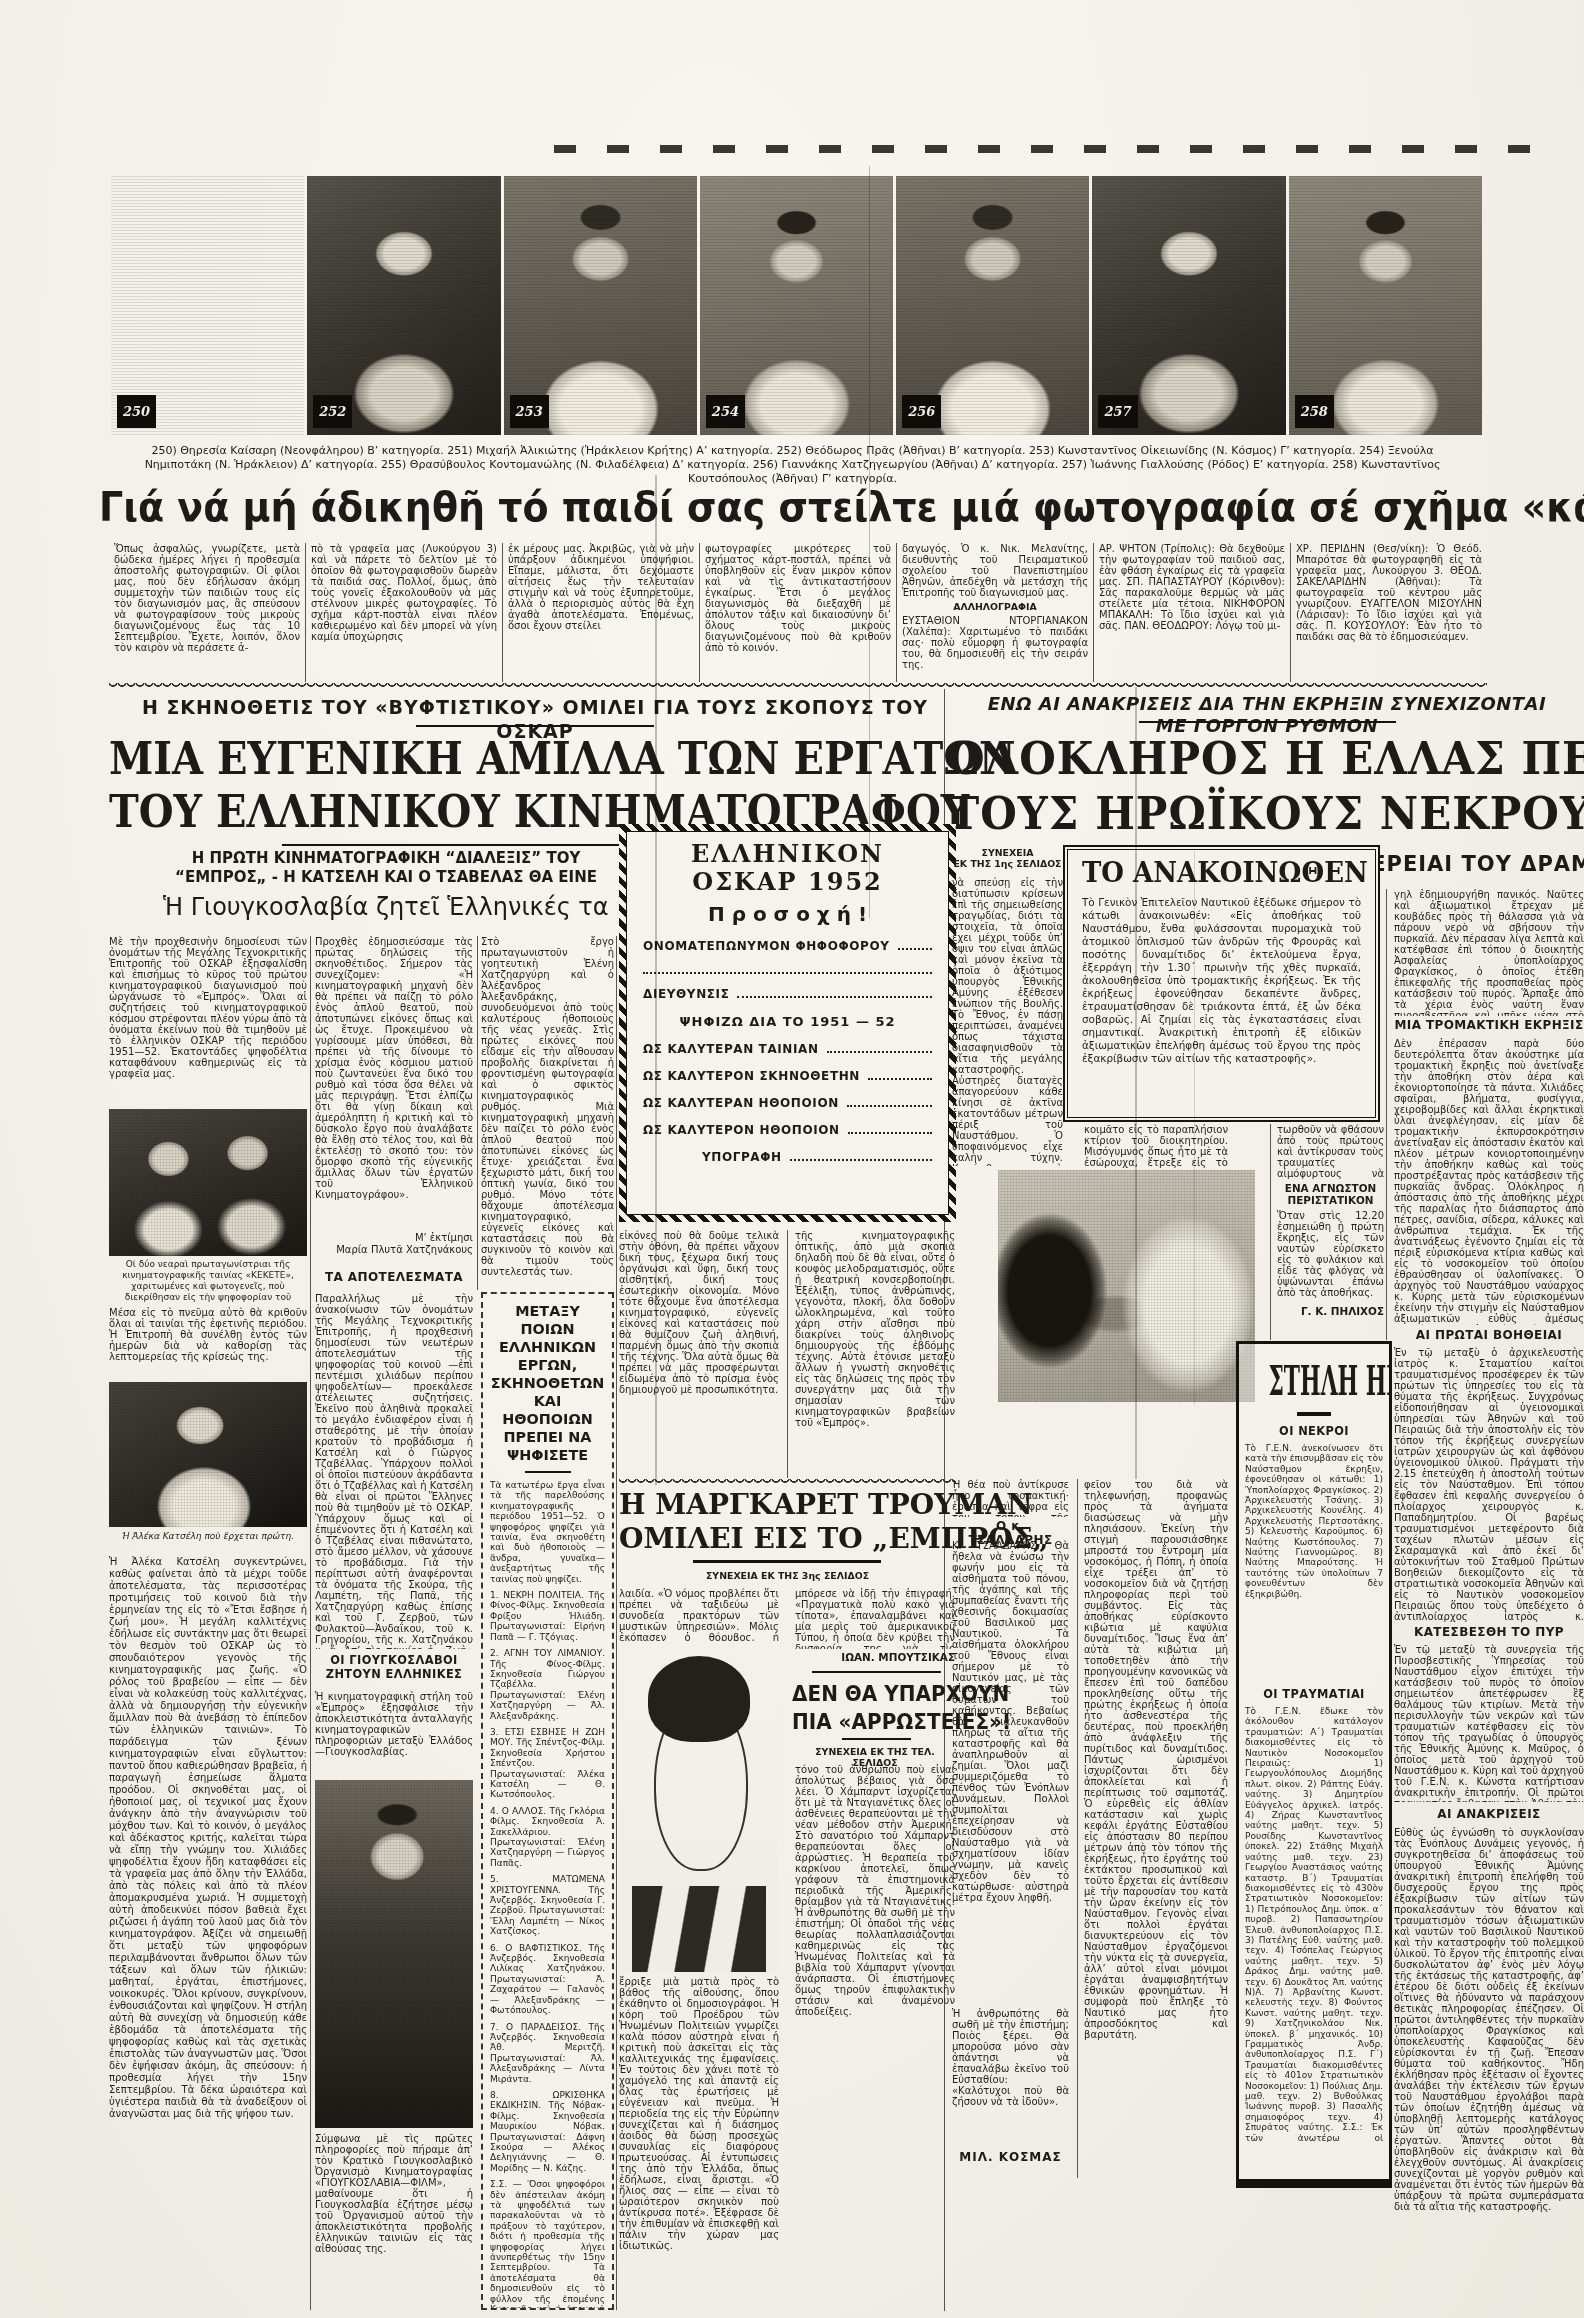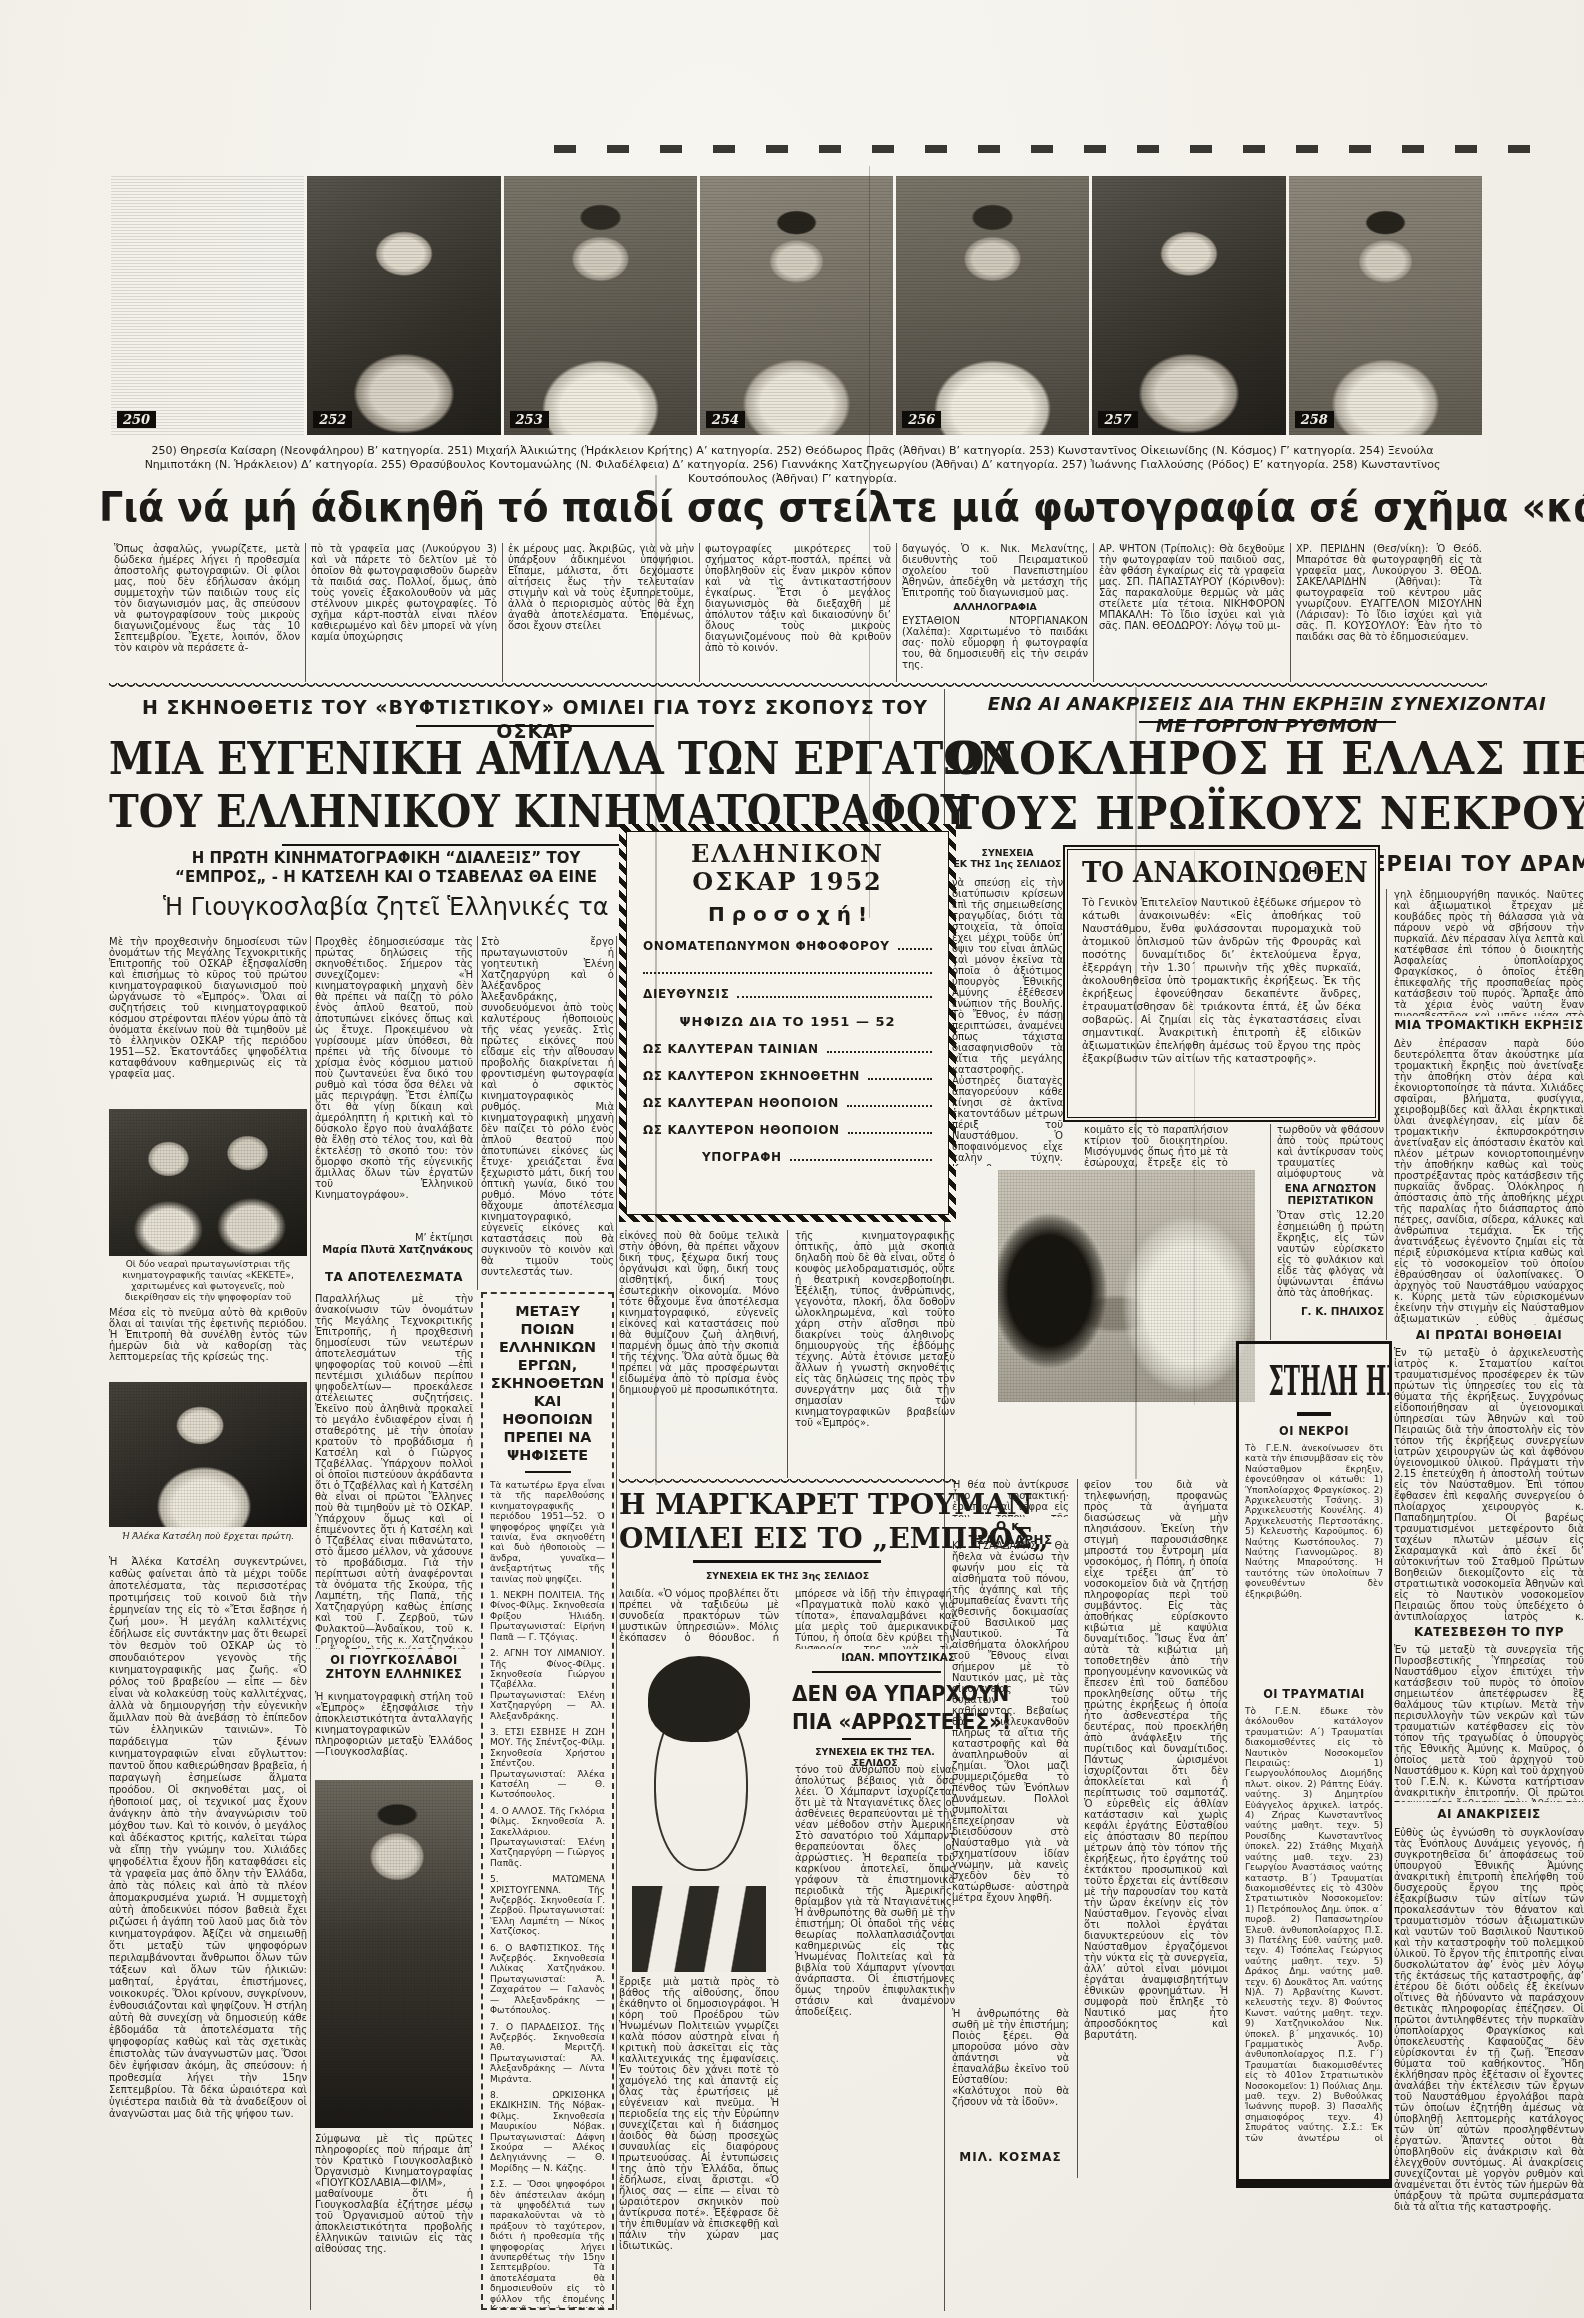--- a/index.html
+++ b/index.html
@@ -19,21 +19,21 @@
   
   .ph{position:absolute;overflow:hidden;}
   .ph::after{content:"";position:absolute;inset:0;
      background:repeating-linear-gradient(0deg, rgba(22,20,14,.10) 0 1px, transparent 1px 3px),
                 repeating-linear-gradient(90deg, rgba(22,20,14,.08) 0 1px, transparent 1px 3px);}
   .strip{display:flex;gap:3px;}
   .cell{flex:1;position:relative;overflow:hidden;}
   .cell::after{content:"";position:absolute;inset:0;
      background:repeating-linear-gradient(0deg, rgba(22,20,14,.12) 0 1px, transparent 1px 3px);}
   .badge{position:absolute;left:6px;bottom:7px;background:#0e0d0a;color:#efede4;
-     font:italic 700 13px/17px "DejaVu Serif",serif;padding:0 6px;z-index:3;}
+     font:italic 700 13px/17px "DejaVu Serif",serif;padding:8px 6px;z-index:3;}
   .v1{background:radial-gradient(ellipse 40px 30px at 50% 34%, #d8d3c6 0 55%, #99938а 72%, rgba(0,0,0,0) 78%),
       radial-gradient(ellipse 61px 48px at 50% 82%, #e3ded1 0 50%, #a8a297 70%, rgba(0,0,0,0) 76%),
       linear-gradient(160deg,#3c3934 0%,#272521 55%,#16140f 100%);}
   .v2{background:radial-gradient(ellipse 30px 18px at 50% 18%, #26231d 0 60%, rgba(0,0,0,0) 68%),
       radial-gradient(ellipse 34px 27px at 50% 33%, #d2ccbe 0 55%, #a09a8e 74%, rgba(0,0,0,0) 80%),
       radial-gradient(ellipse 69px 57px at 50% 88%, #e9e5d8 0 52%, #b3ada1 72%, rgba(0,0,0,0) 78%),
       linear-gradient(170deg,#8e887c,#5f5a50);}
   .v3{background:radial-gradient(ellipse 36px 28px at 50% 30%, #ded9cb 0 55%, #a39d91 74%, rgba(0,0,0,0) 80%),
       radial-gradient(ellipse 63px 50px at 50% 84%, #d7d2c4 0 52%, #968f83 74%, rgba(0,0,0,0) 80%),
       linear-gradient(150deg,#57544c 0%,#34312b 60%,#201e19 100%);}
@@ -143,21 +143,21 @@
   <div class="abs txt" style="left:109px;top:936px;width:198px;height:170px;">Μὲ τὴν προχθεσινὴν δημοσίευσι τῶν ὀνομάτων τῆς Μεγάλης Τεχνοκριτικῆς Ἐπιτροπῆς τοῦ ΟΣΚΑΡ ἐξησφαλίσθη καὶ ἐπισήμως τὸ κῦρος τοῦ πρώτου κινηματογραφικοῦ διαγωνισμοῦ ποὺ ὠργάνωσε τὸ «Ἐμπρός». Ὅλαι αἱ συζητήσεις τοῦ κινηματογραφικοῦ κόσμου στρέφονται πλέον γύρω ἀπὸ τὰ ὀνόματα ἐκείνων ποὺ θὰ τιμηθοῦν μὲ τὸ ἑλληνικὸν ΟΣΚΑΡ τῆς περιόδου 1951—52. Ἑκατοντάδες ψηφοδέλτια καταφθάνουν καθημερινῶς εἰς τὰ γραφεῖα μας.</div>
   <div class="ph duo" style="left:109px;top:1109px;width:198px;height:147px;"></div>
   <div class="abs cap" style="left:109px;top:1259px;width:198px;height:44px;">Οἱ δύο νεαραὶ πρωταγωνίστριαι τῆς κινηματογραφικῆς ταινίας «ΚΕΚΕΤΕ», χαριτωμένες καὶ φωτογενεῖς, ποὺ διεκρίθησαν εἰς τὴν ψηφοφορίαν τοῦ κοινοῦ.</div>
   <div class="abs txt" style="left:109px;top:1307px;width:198px;height:71px;">Μέσα εἰς τὸ πνεῦμα αὐτὸ θὰ κριθοῦν ὅλαι αἱ ταινίαι τῆς ἐφετινῆς περιόδου. Ἡ Ἐπιτροπὴ θὰ συνέλθῃ ἐντὸς τῶν ἡμερῶν διὰ νὰ καθορίσῃ τὰς λεπτομερείας τῆς κρίσεώς της.</div>
   <div class="ph kats" style="left:109px;top:1382px;width:198px;height:145px;"></div>
   <div class="abs cap" style="left:109px;top:1531px;width:198px;height:22px;font-style:italic;">Ἡ Ἀλέκα Κατσέλη ποὺ ἔρχεται πρώτη.</div>
   <div class="abs txt txt-lg" style="left:109px;top:1556px;width:198px;height:752px;">Ἡ Ἀλέκα Κατσέλη συγκεντρώνει, καθὼς φαίνεται ἀπὸ τὰ μέχρι τοῦδε ἀποτελέσματα, τὰς περισσοτέρας προτιμήσεις τοῦ κοινοῦ διὰ τὴν ἑρμηνείαν της εἰς τὸ «Ἔτσι ἔσβησε ἡ ζωή μου». Ἡ μεγάλη καλλιτέχνις ἐδήλωσε εἰς συντάκτην μας ὅτι θεωρεῖ τὸν θεσμὸν τοῦ ΟΣΚΑΡ ὡς τὸ σπουδαιότερον γεγονὸς τῆς κινηματογραφικῆς μας ζωῆς. «Ὁ ρόλος τοῦ βραβείου — εἶπε — δὲν εἶναι νὰ κολακεύσῃ τοὺς καλλιτέχνας, ἀλλὰ νὰ δημιουργήσῃ τὴν εὐγενικὴν ἅμιλλαν ποὺ θὰ ἀνεβάσῃ τὸ ἐπίπεδον τῶν ἑλληνικῶν ταινιῶν». Τὸ παράδειγμα τῶν ξένων κινηματογραφιῶν εἶναι εὔγλωττον: παντοῦ ὅπου καθιερώθησαν βραβεῖα, ἡ παραγωγὴ ἐσημείωσε ἅλματα προόδου. Οἱ σκηνοθέται μας, οἱ ἠθοποιοί μας, οἱ τεχνικοί μας ἔχουν ἀνάγκην ἀπὸ τὴν ἀναγνώρισιν τοῦ μόχθου των. Καὶ τὸ κοινόν, ὁ μεγάλος καὶ ἀδέκαστος κριτής, καλεῖται τώρα νὰ εἴπῃ τὴν γνώμην του. Χιλιάδες ψηφοδέλτια ἔχουν ἤδη καταφθάσει εἰς τὰ γραφεῖα μας ἀπὸ ὅλην τὴν Ἑλλάδα, ἀπὸ τὰς πόλεις καὶ ἀπὸ τὰ πλέον ἀπομακρυσμένα χωριά. Ἡ συμμετοχὴ αὐτὴ ἀποδεικνύει πόσον βαθειὰ ἔχει ριζώσει ἡ ἀγάπη τοῦ λαοῦ μας διὰ τὸν κινηματογράφον. Ἀξίζει νὰ σημειωθῇ ὅτι μεταξὺ τῶν ψηφοφόρων περιλαμβάνονται ἄνθρωποι ὅλων τῶν τάξεων καὶ ὅλων τῶν ἡλικιῶν: μαθηταί, ἐργάται, ἐπιστήμονες, νοικοκυρές. Ὅλοι κρίνουν, συγκρίνουν, ἐνθουσιάζονται καὶ ψηφίζουν. Ἡ στήλη αὐτὴ θὰ συνεχίσῃ νὰ δημοσιεύῃ κάθε ἑβδομάδα τὰ ἀποτελέσματα τῆς ψηφοφορίας καθὼς καὶ τὰς σχετικὰς ἐπιστολὰς τῶν ἀναγνωστῶν μας. Ὅσοι δὲν ἐψήφισαν ἀκόμη, ἂς σπεύσουν: ἡ προθεσμία λήγει τὴν 15ην Σεπτεμβρίου. Τὰ δέκα ὡραιότερα καὶ ὑγιέστερα παιδιὰ θὰ τὰ ἀναδείξουν οἱ ἀναγνῶσται μας διὰ τῆς ψήφου των.</div>
 
   <div class="abs txt" style="left:315px;top:936px;width:158px;height:293px;">Προχθὲς ἐδημοσιεύσαμε τὰς πρώτας δηλώσεις τῆς σκηνοθέτιδος. Σήμερον τὰς συνεχίζομεν: «Ἡ κινηματογραφικὴ μηχανὴ δὲν θὰ πρέπει νὰ παίζῃ τὸ ρόλο ἑνὸς ἁπλοῦ θεατοῦ, ποὺ ἀποτυπώνει εἰκόνες ὅπως καὶ ὡς ἔτυχε. Προκειμένου νὰ γυρίσουμε μίαν ὑπόθεσι, θὰ πρέπει νὰ τῆς δίνουμε τὸ χρίσμα ἑνὸς κόσμιου ματιοῦ ποὺ ζωντανεύει ἕνα δικό του ρυθμὸ καὶ τόσα ὅσα θέλει νὰ μᾶς περιγράψῃ. Ἔτσι ἐλπίζω ὅτι θὰ γίνῃ δίκαιη καὶ ἀμερόληπτη ἡ κριτικὴ καὶ τὸ δύσκολο ἔργο ποὺ ἀναλάβατε θὰ ἔλθῃ στὸ τέλος του, καὶ θὰ ἐκτελέσῃ τὸ σκοπό του: τὸν ὄμορφο σκοπὸ τῆς εὐγενικῆς ἅμιλλας ὅλων τῶν ἐργατῶν τοῦ Ἑλληνικοῦ Κινηματογράφου».</div>
   <div class="abs" style="left:315px;top:1232px;width:158px;font-size:10px;line-height:12px;text-align:right;">Μ’ ἐκτίμησι</div>
-  <div class="abs" style="left:315px;top:1244px;width:158px;font-weight:700;font-size:10px;line-height:12px;text-align:right;">Μαρία Πλυτᾶ Χατζηνάκους</div>
+  <div class="abs" style="left:315px;top:1244px;width:158px;font-weight:400;font-size:10px;line-height:12px;text-align:right;">Μαρία Πλυτᾶ Χατζηνάκους</div>
   <div class="abs h-sm" style="left:315px;top:1270px;width:158px;">ΤΑ ΑΠΟΤΕΛΕΣΜΑΤΑ</div>
   <div class="abs txt" style="left:315px;top:1293px;width:158px;height:356px;">Παραλλήλως μὲ τὴν ἀνακοίνωσιν τῶν ὀνομάτων τῆς Μεγάλης Τεχνοκριτικῆς Ἐπιτροπῆς, ἡ προχθεσινὴ δημοσίευσι τῶν νεωτέρων ἀποτελεσμάτων τῆς ψηφοφορίας τοῦ κοινοῦ —ἐπὶ πεντέμισι χιλιάδων περίπου ψηφοδελτίων— προεκάλεσε ἀτέλειωτες συζητήσεις. Ἐκεῖνο ποὺ ἀληθινὰ προκαλεῖ τὸ μεγάλο ἐνδιαφέρον εἶναι ἡ σταθερότης μὲ τὴν ὁποίαν κρατοῦν τὸ προβάδισμα ἡ Κατσέλη καὶ ὁ Γιῶργος Τζαβέλλας. Ὑπάρχουν πολλοὶ οἱ ὁποῖοι πιστεύουν ἀκράδαντα ὅτι ὁ Τζαβέλλας καὶ ἡ Κατσέλη θὰ εἶναι οἱ πρῶτοι Ἕλληνες ποὺ θὰ τιμηθοῦν μὲ τὸ ΟΣΚΑΡ. Ὑπάρχουν ὅμως καὶ οἱ ἐπιμένοντες ὅτι ἡ Κατσέλη καὶ ὁ Τζαβέλας εἶναι πιθανώτατο, στὸ ἄμεσο μέλλον, νὰ χάσουνε τὸ προβάδισμα. Γιὰ τὴν περίπτωσι αὐτὴ ἀναφέρονται τὰ ὀνόματα τῆς Σκούρα, τῆς Λαμπέτη, τῆς Παπᾶ, τῆς Χατζηαργύρη καθὼς ἐπίσης καὶ τοῦ Γ. Ζερβοῦ, τῶν Φυλακτοῦ—Ἀνδαΐκου, τοῦ κ. Γρηγορίου, τῆς κ. Χατζηνάκου κ. ἄ. Ἀπ’ τὶς ταινίες ἡ «Ζωὴ» φαίνεται πὼς ἐκρατιέται καλὰ στὴν πρώτη θέσι, χωρὶς φυσικὰ ν’ ἀποκλείωνται καὶ ἐκπλήξεις ἐκ μέρους τῆς «Ἁγνῆς τοῦ Λιμανιοῦ» ἢ τῶν «Ματωμένων Χριστουγέννων».</div>
   <div class="abs h-sm" style="left:315px;top:1653px;width:158px;height:30px;font-size:11.4px;line-height:14px;">ΟΙ ΓΙΟΥΓΚΟΣΛΑΒΟΙ ΖΗΤΟΥΝ ΕΛΛΗΝΙΚΕΣ ΤΑΙΝΙΕΣ...</div>
   <div class="abs txt" style="left:315px;top:1691px;width:158px;height:85px;">Ἡ κινηματογραφικὴ στήλη τοῦ «Ἐμπρὸς» ἐξησφάλισε τὴν ἀποκλειστικότητα ἀνταλλαγῆς κινηματογραφικῶν πληροφοριῶν μεταξὺ Ἑλλάδος—Γιουγκοσλαβίας.</div>
   <div class="ph man2" style="left:315px;top:1780px;width:158px;height:348px;"></div>
   <div class="abs txt" style="left:315px;top:2133px;width:158px;height:176px;">Σύμφωνα μὲ τὶς πρῶτες πληροφορίες ποὺ πήραμε ἀπ’ τὸν Κρατικὸ Γιουγκοσλαβικὸ Ὀργανισμὸ Κινηματογραφίας «ΓΙΟΥΓΚΟΣΛΑΒΙΑ—ΦΙΛΜ», μαθαίνουμε ὅτι ἡ Γιουγκοσλαβία ἐζήτησε μέσῳ τοῦ Ὀργανισμοῦ αὐτοῦ τὴν ἀποκλειστικότητα προβολῆς ἑλληνικῶν ταινιῶν εἰς τὰς αἰθούσας της.</div>
 
   <div class="abs txt" style="left:481px;top:936px;width:133px;height:352px;">Στὸ ἔργο πρωταγωνιστοῦν ἡ γοητευτικὴ Ἑλένη Χατζηαργύρη καὶ ὁ Ἀλέξανδρος Ἀλεξανδράκης, συνοδευόμενοι ἀπὸ τοὺς καλυτέρους ἠθοποιοὺς τῆς νέας γενεᾶς. Στὶς πρῶτες εἰκόνες ποὺ εἴδαμε εἰς τὴν αἴθουσαν προβολῆς διακρίνεται ἡ φροντισμένη φωτογραφία καὶ ὁ σφικτὸς κινηματογραφικὸς ρυθμός. Μιὰ κινηματογραφικὴ μηχανὴ δὲν παίζει τὸ ρόλο ἑνὸς ἁπλοῦ θεατοῦ ποὺ ἀποτυπώνει εἰκόνες ὡς ἔτυχε· χρειάζεται ἕνα ξεχωριστὸ μάτι, δική του ὀπτικὴ γωνία, δικό του ρυθμό. Μόνο τότε θἄχουμε ἀποτέλεσμα κινηματογραφικό, εὐγενεῖς εἰκόνες καὶ καταστάσεις ποὺ θὰ συγκινοῦν τὸ κοινὸν καὶ θὰ τιμοῦν τοὺς συντελεστάς των.</div>
   <div class="abs filmsbox" style="left:481px;top:1292px;width:133px;height:1018px;">
     <div style="font-weight:700;font-size:14.4px;line-height:18px;text-align:center;font-family:'DejaVu Sans',sans-serif;">ΜΕΤΑΞΥ ΠΟΙΩΝ ΕΛΛΗΝΙΚΩΝ ΕΡΓΩΝ, ΣΚΗΝΟΘΕΤΩΝ ΚΑΙ ΗΘΟΠΟΙΩΝ ΠΡΕΠΕΙ ΝΑ ΨΗΦΙΣΕΤΕ</div>

